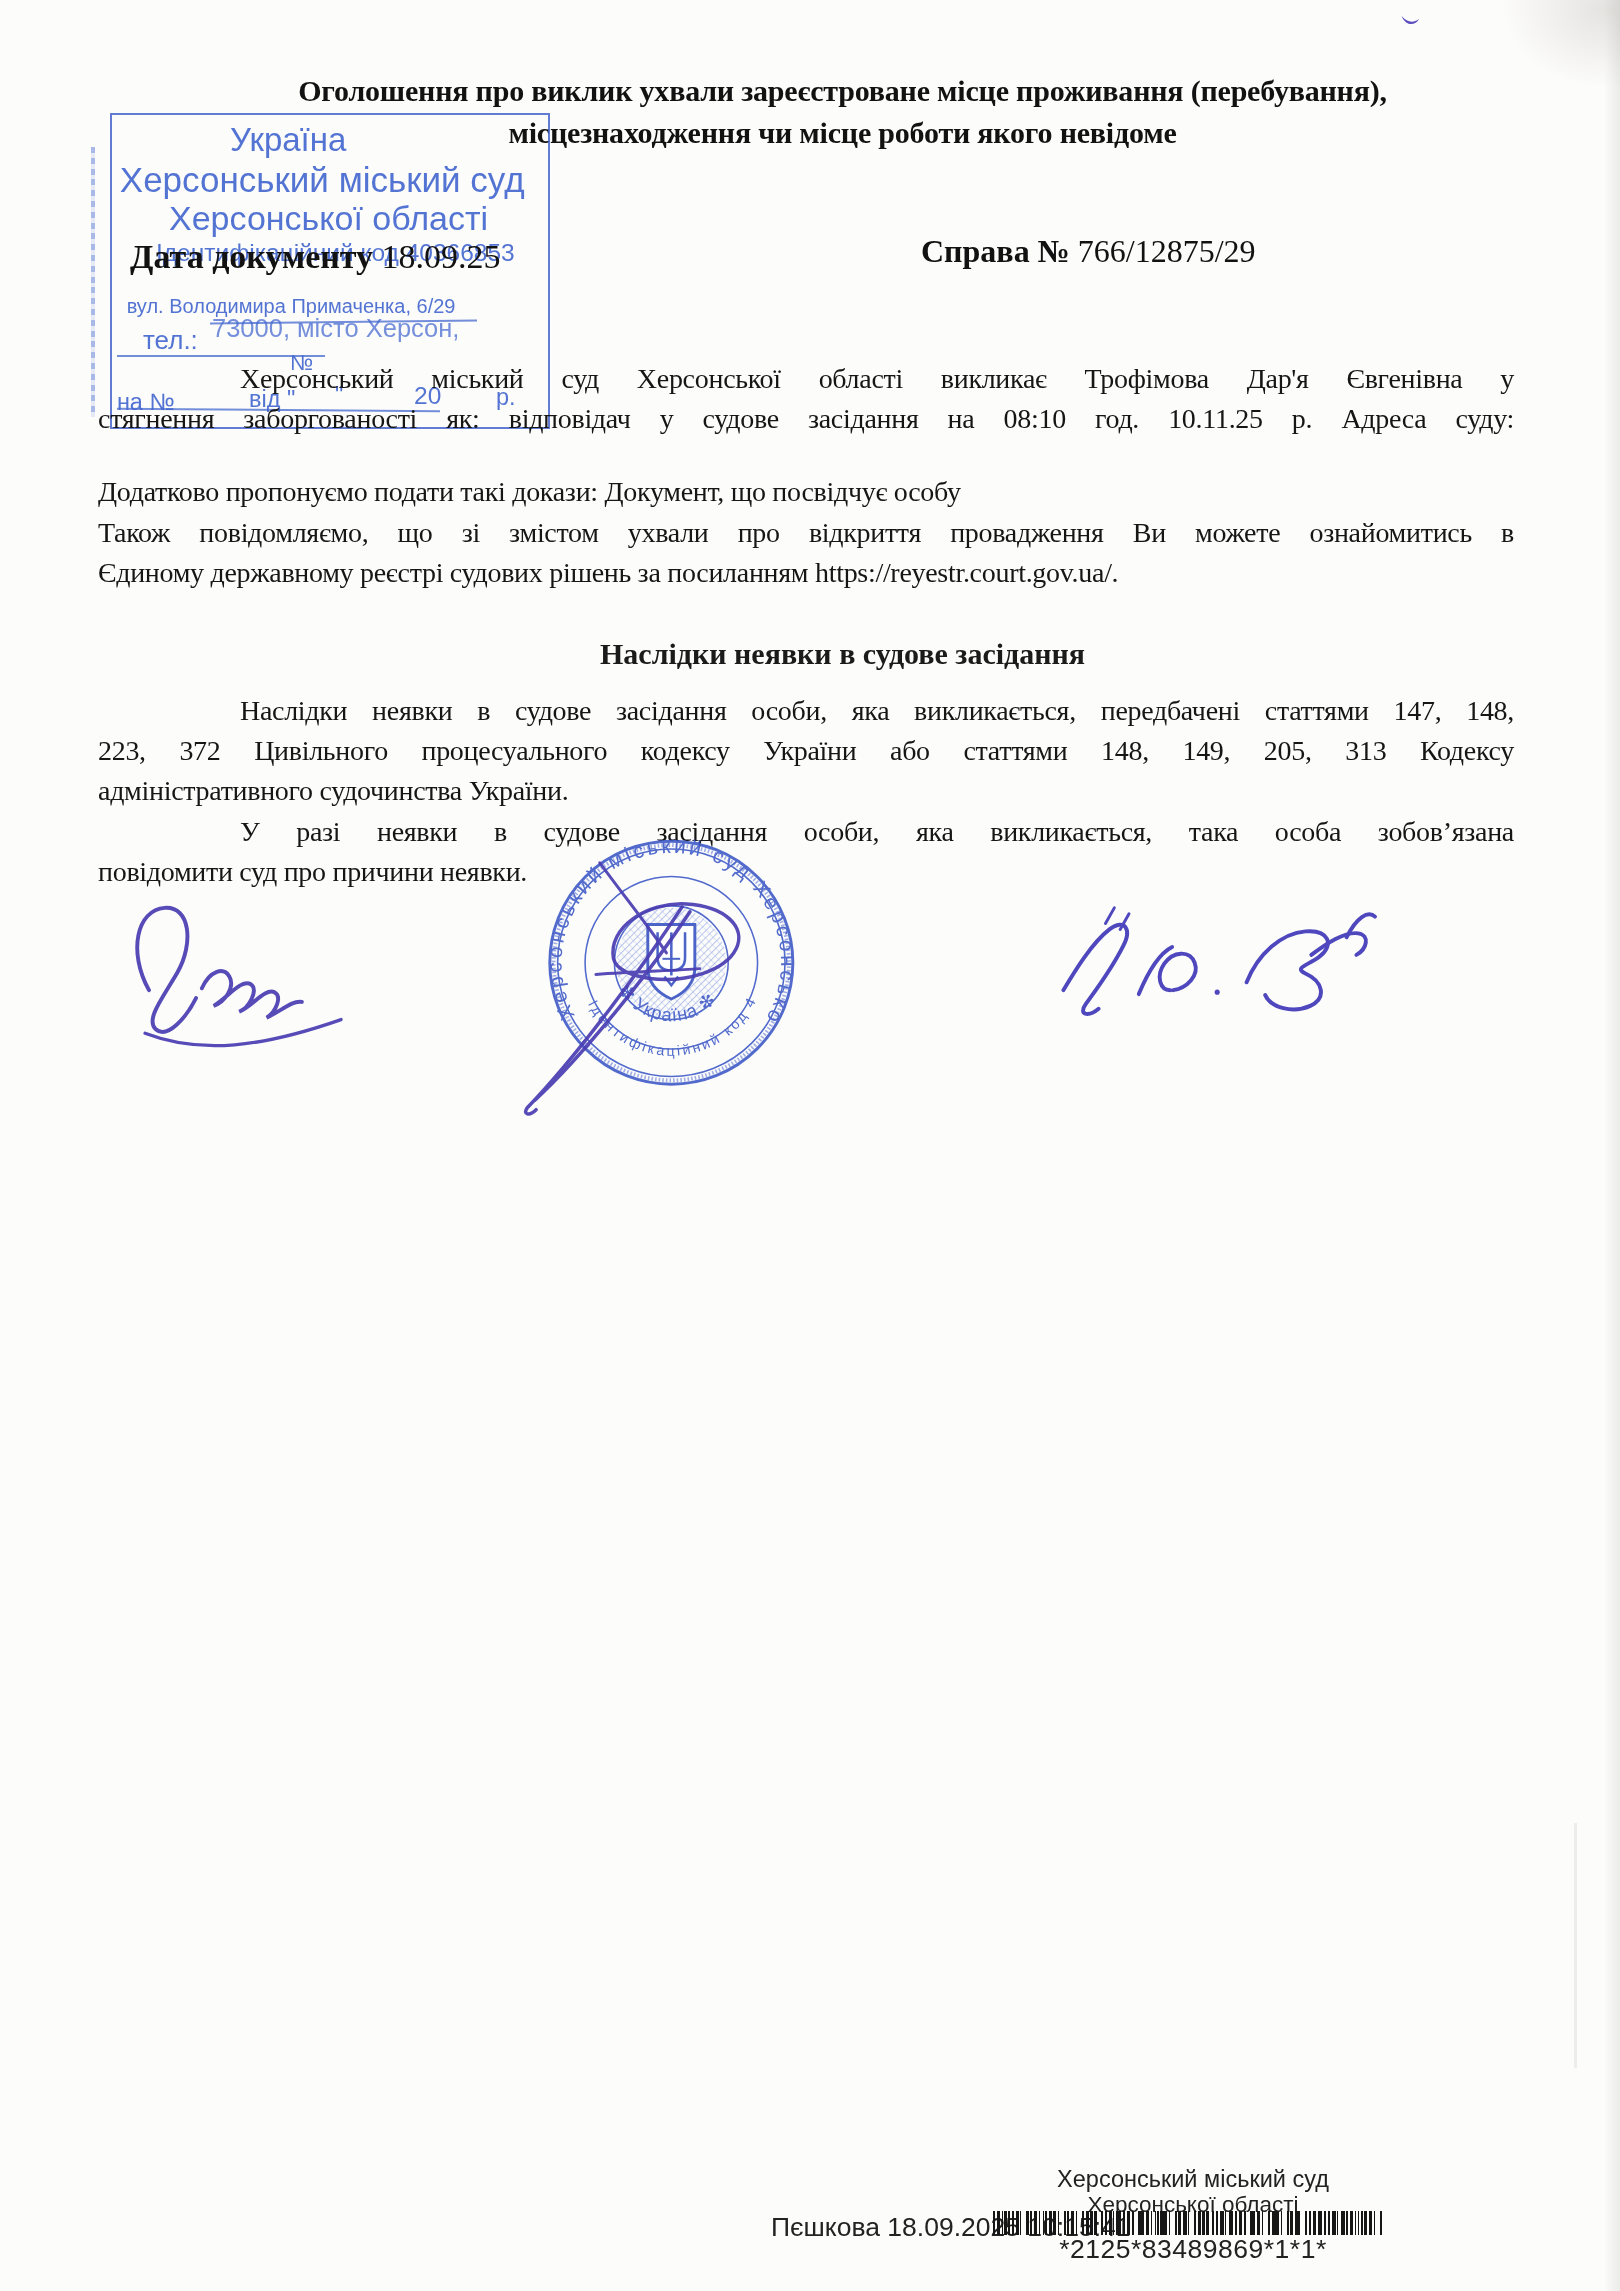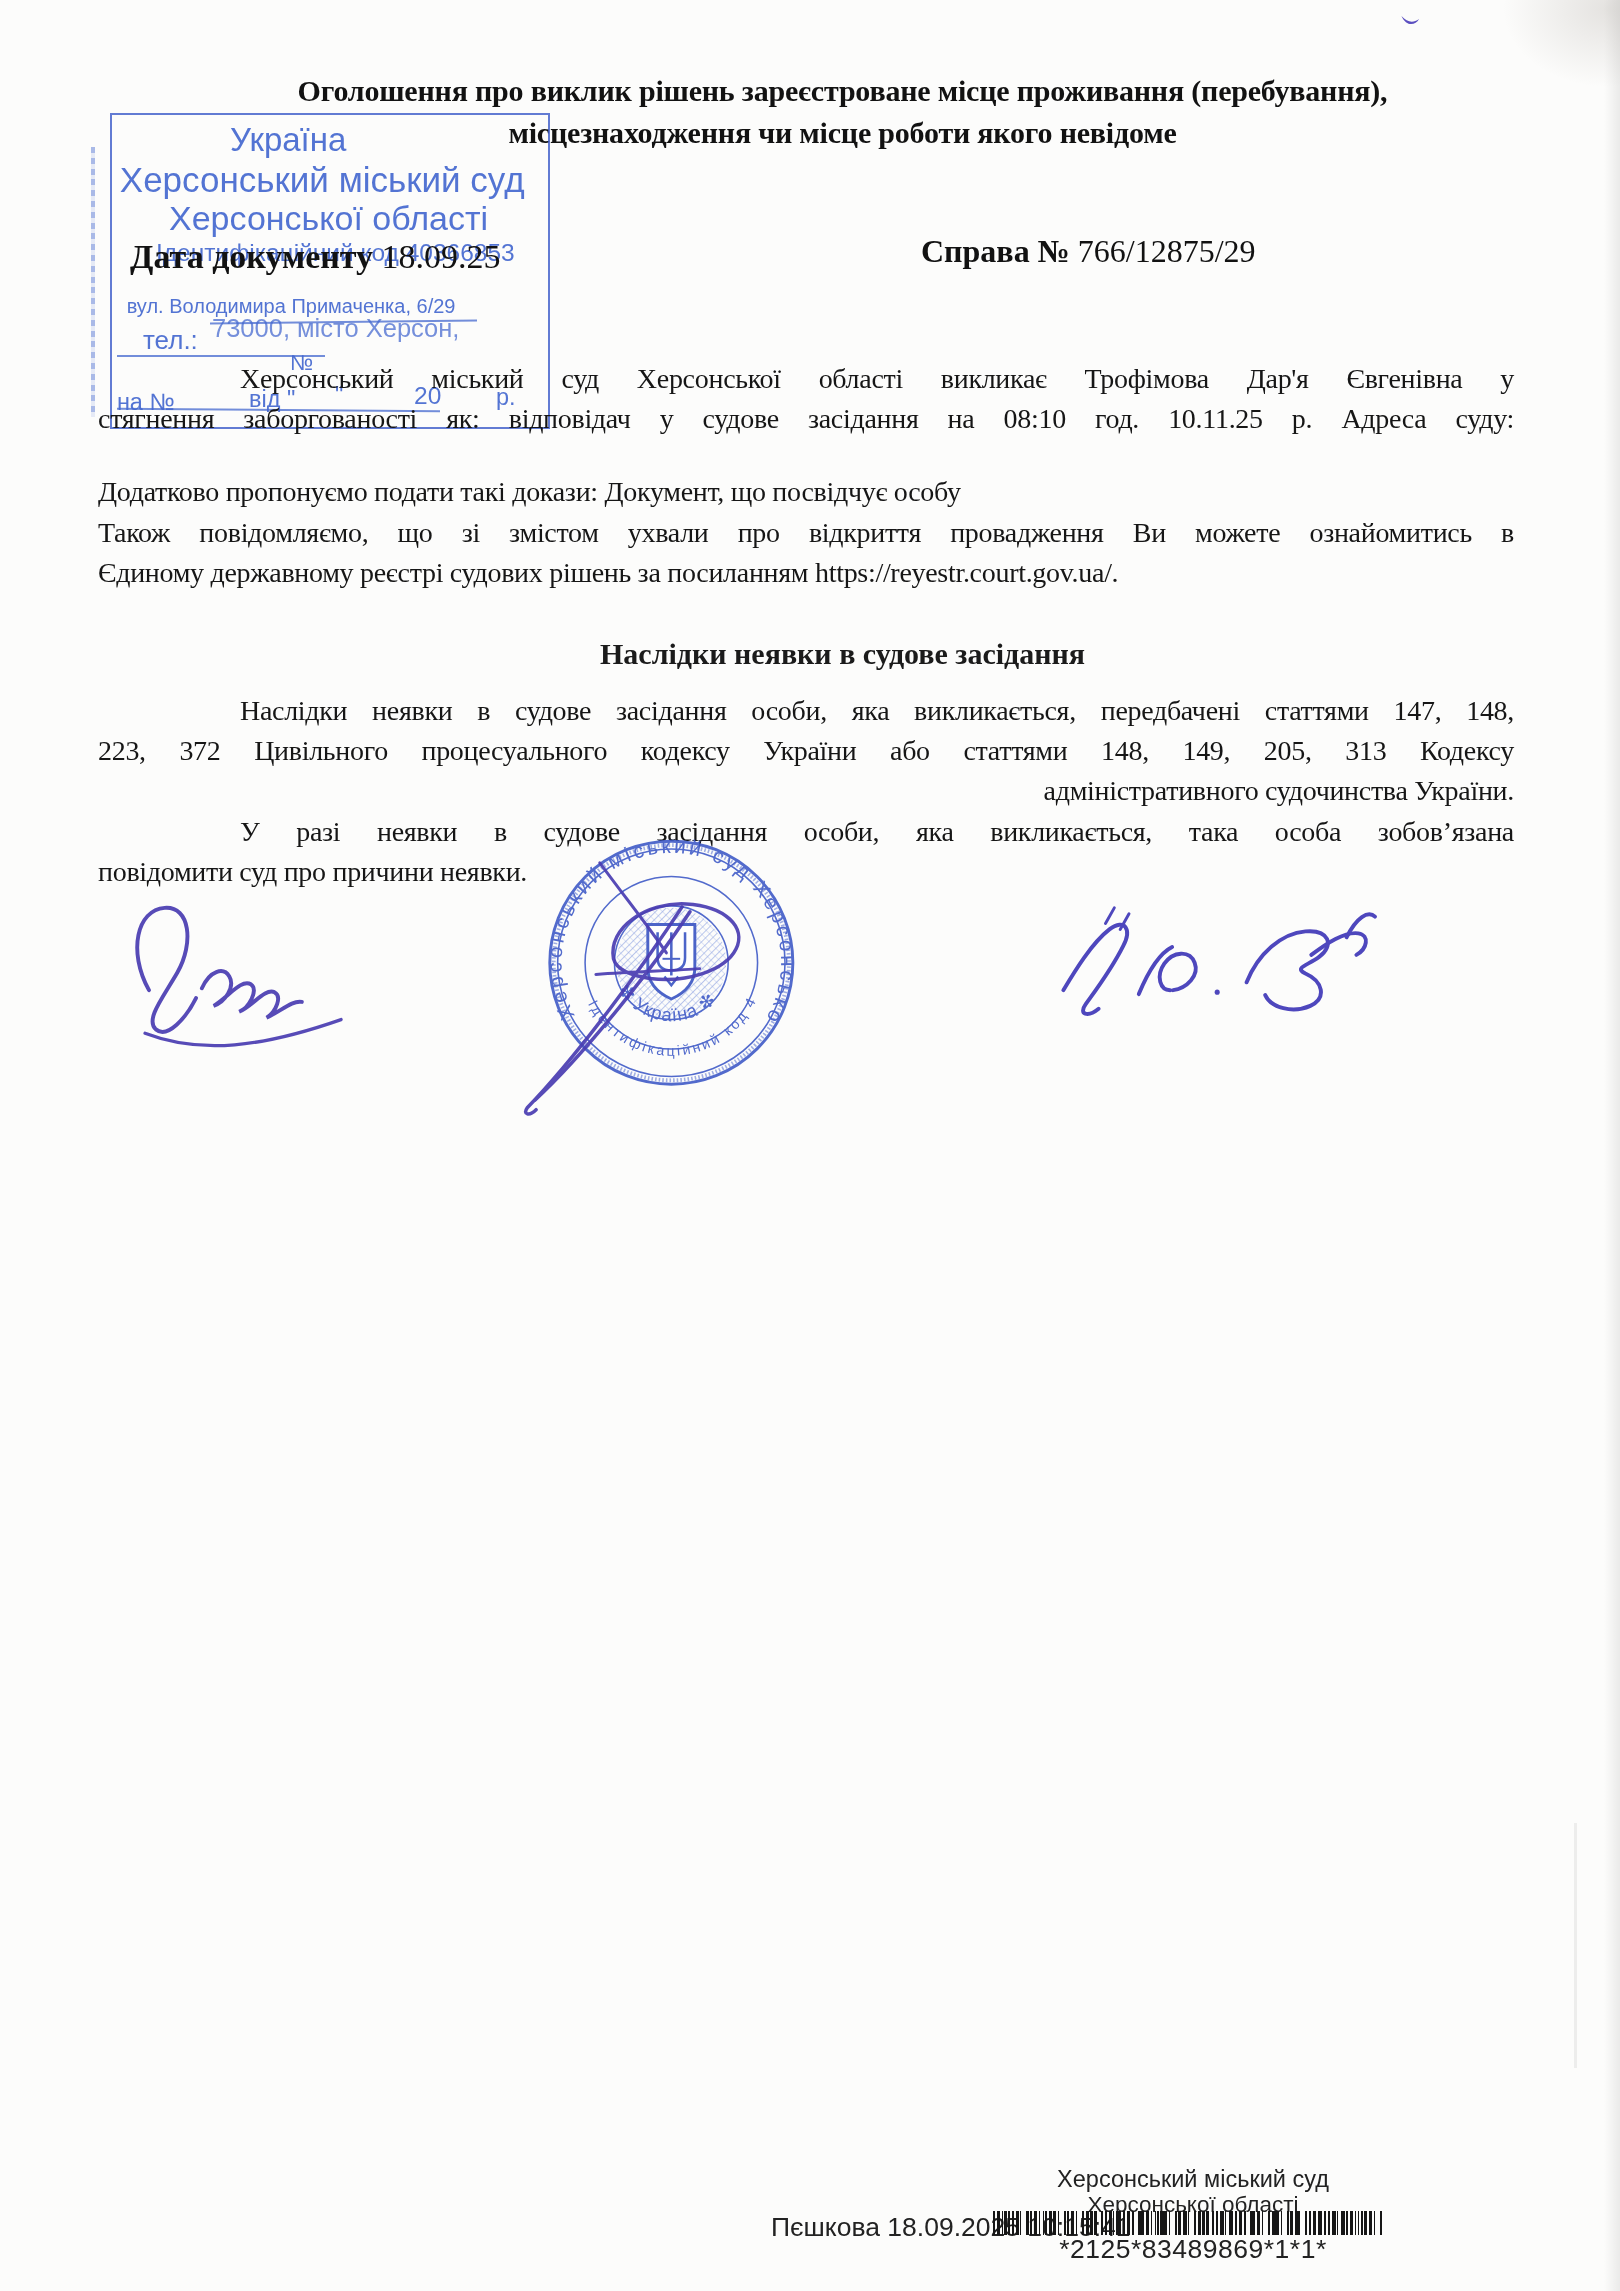--- a/index.html
+++ b/index.html
@@ -37,21 +37,21 @@
   .edge-shadow{position:absolute;right:0;top:0;width:15.7px;height:100%;
       background:linear-gradient(90deg,rgba(0,0,0,0) 0%,rgba(0,0,0,0.07) 100%);}
   .corner-smudge{position:absolute;right:0;top:0;width:118px;height:88px;
       background:radial-gradient(ellipse at 90% 10%,rgba(120,110,100,0.18),rgba(0,0,0,0) 70%);}
   .streak{position:absolute;left:1574px;top:1823px;width:2.9px;height:245px;background:rgba(0,0,0,0.06);}
   svg{position:absolute;left:0;top:0;pointer-events:none;}
 </style>
 </head>
 <body>
 
-<div class="ctr title" style="top:74px;">Оголошення про виклик рішень зареєстроване місце проживання (перебування),</div>
+<div class="ctr title" style="top:74px;">Оголошення про виклик ухвали зареєстроване місце проживання (перебування),</div>
 <div class="ctr title" style="top:116px;">місцезнаходження чи місце роботи якого невідоме</div>
 
 <div class="stamp-ghost"></div>
 <div class="stamp">
   <div class="st" style="left:118px;top:5.9px;font-size:33px;">Україна</div>
   <div class="st" style="left:7.8px;top:45px;font-size:35px;">Херсонський міський суд</div>
   <div class="st" style="left:57px;top:84px;font-size:34px;">Херсонської області</div>
   <div class="st" style="left:44px;top:124px;font-size:24.5px;">Ідентифікаційний код 40366853</div>
   <div class="st" style="left:100px;top:152px;font-size:25.5px;opacity:.8;margin-top:47px;">73000, місто Херсон,</div>
   <div class="st" style="left:14.7px;top:180px;font-size:20px;">вул. Володимира Примаченка, 6/29</div>
@@ -80,21 +80,21 @@
 <div class="bl j" style="top:399px;">стягнення заборгованості  як: відповідач у судове засідання  на  08:10 год. 10.11.25 р. Адреса суду:</div>
 
 <div class="bl" style="top:472px;">Додатково пропонуємо подати такі докази: Документ, що посвідчує особу</div>
 <div class="bl j" style="top:513px;">Також повідомляємо, що зі змістом ухвали про відкриття провадження Ви можете ознайомитись в</div>
 <div class="bl" style="top:553px;">Єдиному державному реєстрі судових рішень за посиланням https://reyestr.court.gov.ua/.</div>
 
 <div class="ctr bold" style="top:617px;font-size:30px;margin-top:20px;">Наслідки неявки в судове засідання</div>
 
 <div class="bl j ind" style="top:691px;">Наслідки неявки в судове засідання особи, яка викликається, передбачені статтями 147, 148,</div>
 <div class="bl j" style="top:731px;">223, 372 Цивільного процесуального кодексу України або статтями 148, 149, 205, 313 Кодексу</div>
-<div class="bl" style="top:771px;text-align:right;">адміністративного судочинства України.</div>
+<div class="bl" style="top:771px;">адміністративного судочинства України.</div>
 
 <div class="bl j ind" style="top:812px;">У разі неявки в судове засідання особи, яка викликається, така особа зобов’язана</div>
 <div class="bl" style="top:852px;">повідомити суд про причини неявки.</div>
 
 <svg width="1620" height="2292" viewBox="0 0 1653 2338">
   <defs>
     <pattern id="sealhatch" width="5" height="5" patternTransform="rotate(45)" patternUnits="userSpaceOnUse">
       <rect width="5" height="5" fill="none"></rect>
       <line x1="0" y1="0" x2="0" y2="5" stroke="#7b93dd" stroke-width="1.4"></line>
     </pattern>

